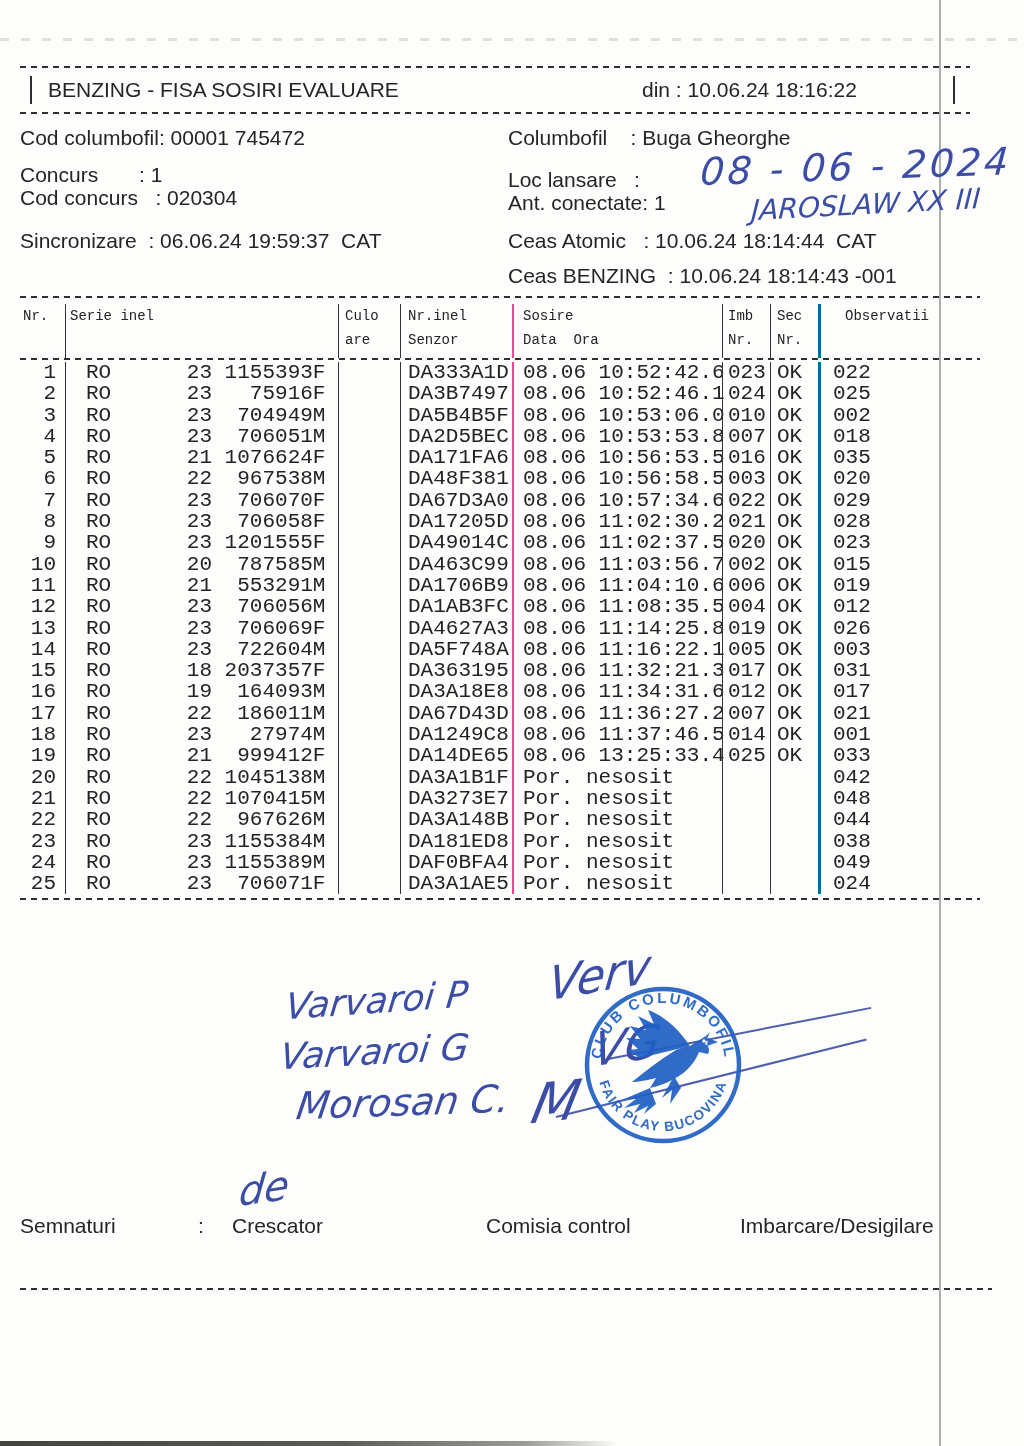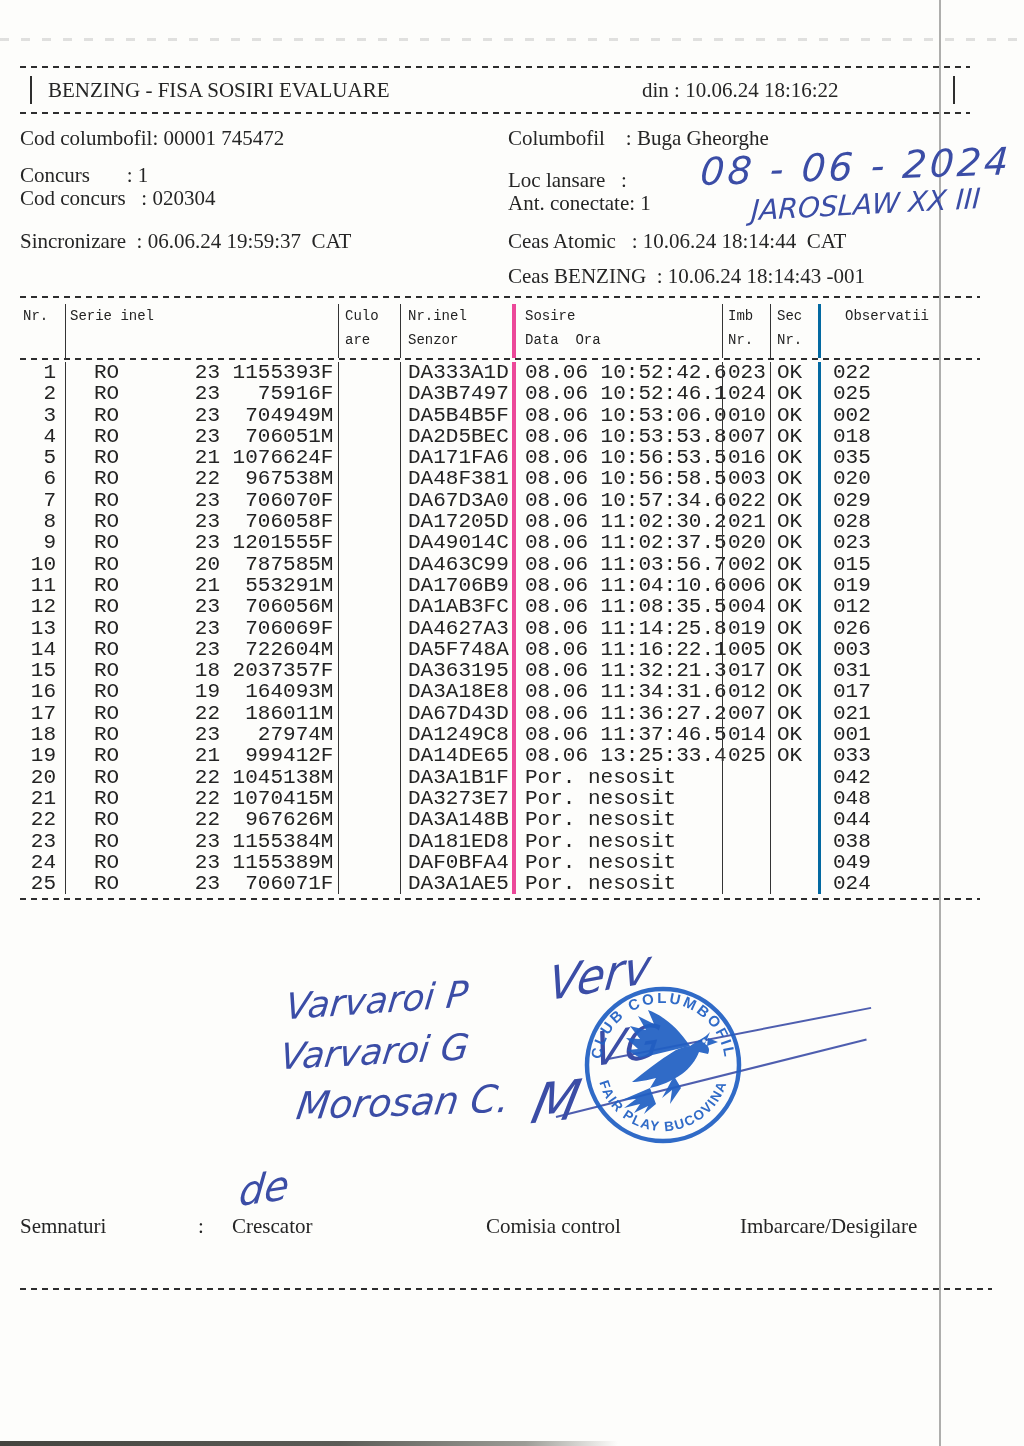--- a/index.html
+++ b/index.html
@@ -1,41 +1,41 @@
 <!DOCTYPE html>
 <html><head>
 <meta charset="utf-8">
 <style>
   html,body{margin:0;padding:0;background:#e8e8e4;}
   .page{position:relative;width:1024px;height:1446px;background:#fdfdfb;overflow:hidden;
         font-family:"Liberation Mono",monospace;color:#232323;}
-  .mono{font-family:Liberation Serif, serif;font-size:21px;line-height:24px;white-space:pre;
+  .mono{font-family:Liberation Sans, sans-serif;font-size:21px;line-height:24px;white-space:pre;
         position:absolute;color:#252525;}
   .rule{position:absolute;height:2px;
         background:repeating-linear-gradient(90deg,#2e2e2e 0 6px,transparent 6px 11px);}
   .rule-faint{position:absolute;height:3px;
         background:repeating-linear-gradient(90deg,rgba(120,120,120,.22) 0 9px,transparent 9px 21px);}
   .pipe{position:absolute;width:2px;background:#2e2e2e;}
   .scanline{position:absolute;top:0;left:939px;width:2px;height:1446px;background:#9a9a98;opacity:.8;}
   .bottom-wedge{position:absolute;bottom:0;left:0;width:618px;height:5px;
         background:linear-gradient(90deg,#44443f 0%,#5c5c57 55%,#9c9c96 85%,rgba(255,255,255,0) 100%);}
   
   .tbl{position:absolute;left:20px;top:296px;width:960px;}
   .trule{position:relative;height:2px;width:960px;
         background:repeating-linear-gradient(90deg,#2e2e2e 0 6px,transparent 6px 11px);}
   .thead{display:flex;height:58px;margin-top:2px;padding-top:4px;box-sizing:border-box;}
   .thead .td{font-size:14px;line-height:24px;}
   .tbody{padding:2px 0 4px 0;}
   .tr{display:flex;height:21.3px;}
   .td{box-sizing:border-box;white-space:pre;overflow:visible;font-size:21px;line-height:21.3px;}
   .c-nr{width:45px;text-align:right;padding-right:9px;}
-  .c-serie{width:273px;border-left:1px solid #343434;padding-left:28px;}
+  .c-serie{width:273px;border-left:1px solid #343434;padding-left:20px;}
   .c-culo{width:62px;border-left:1px solid #343434;padding-left:6px;}
   .c-senzor{width:112px;border-left:1px solid #343434;padding-left:7px;}
-  .c-sosire{width:210px;border-left:4px solid #ec4899;padding-left:9px;}
+  .c-sosire{width:210px;border-left:2px solid #ec4899;padding-left:9px;}
   .c-imb{width:48px;border-left:1px solid #343434;padding-left:5px;}
   .c-sec{width:48px;border-left:1px solid #343434;padding-left:6px;}
   .c-obs{width:162px;border-left:3px solid #0369a1;padding-left:12px;}
   .thead .c-nr{text-align:left;padding-left:3px;padding-right:0;}
   .thead .c-serie{padding-left:4px;}
   .thead span{display:block;}
   
   .hand{position:absolute;font-family:"DejaVu Sans",sans-serif;font-style:italic;color:#3b4da6;
         white-space:pre;transform-origin:left top;}
   .pen-stroke{position:absolute;height:2px;background:#3b4da6;transform-origin:left center;opacity:.9;}

